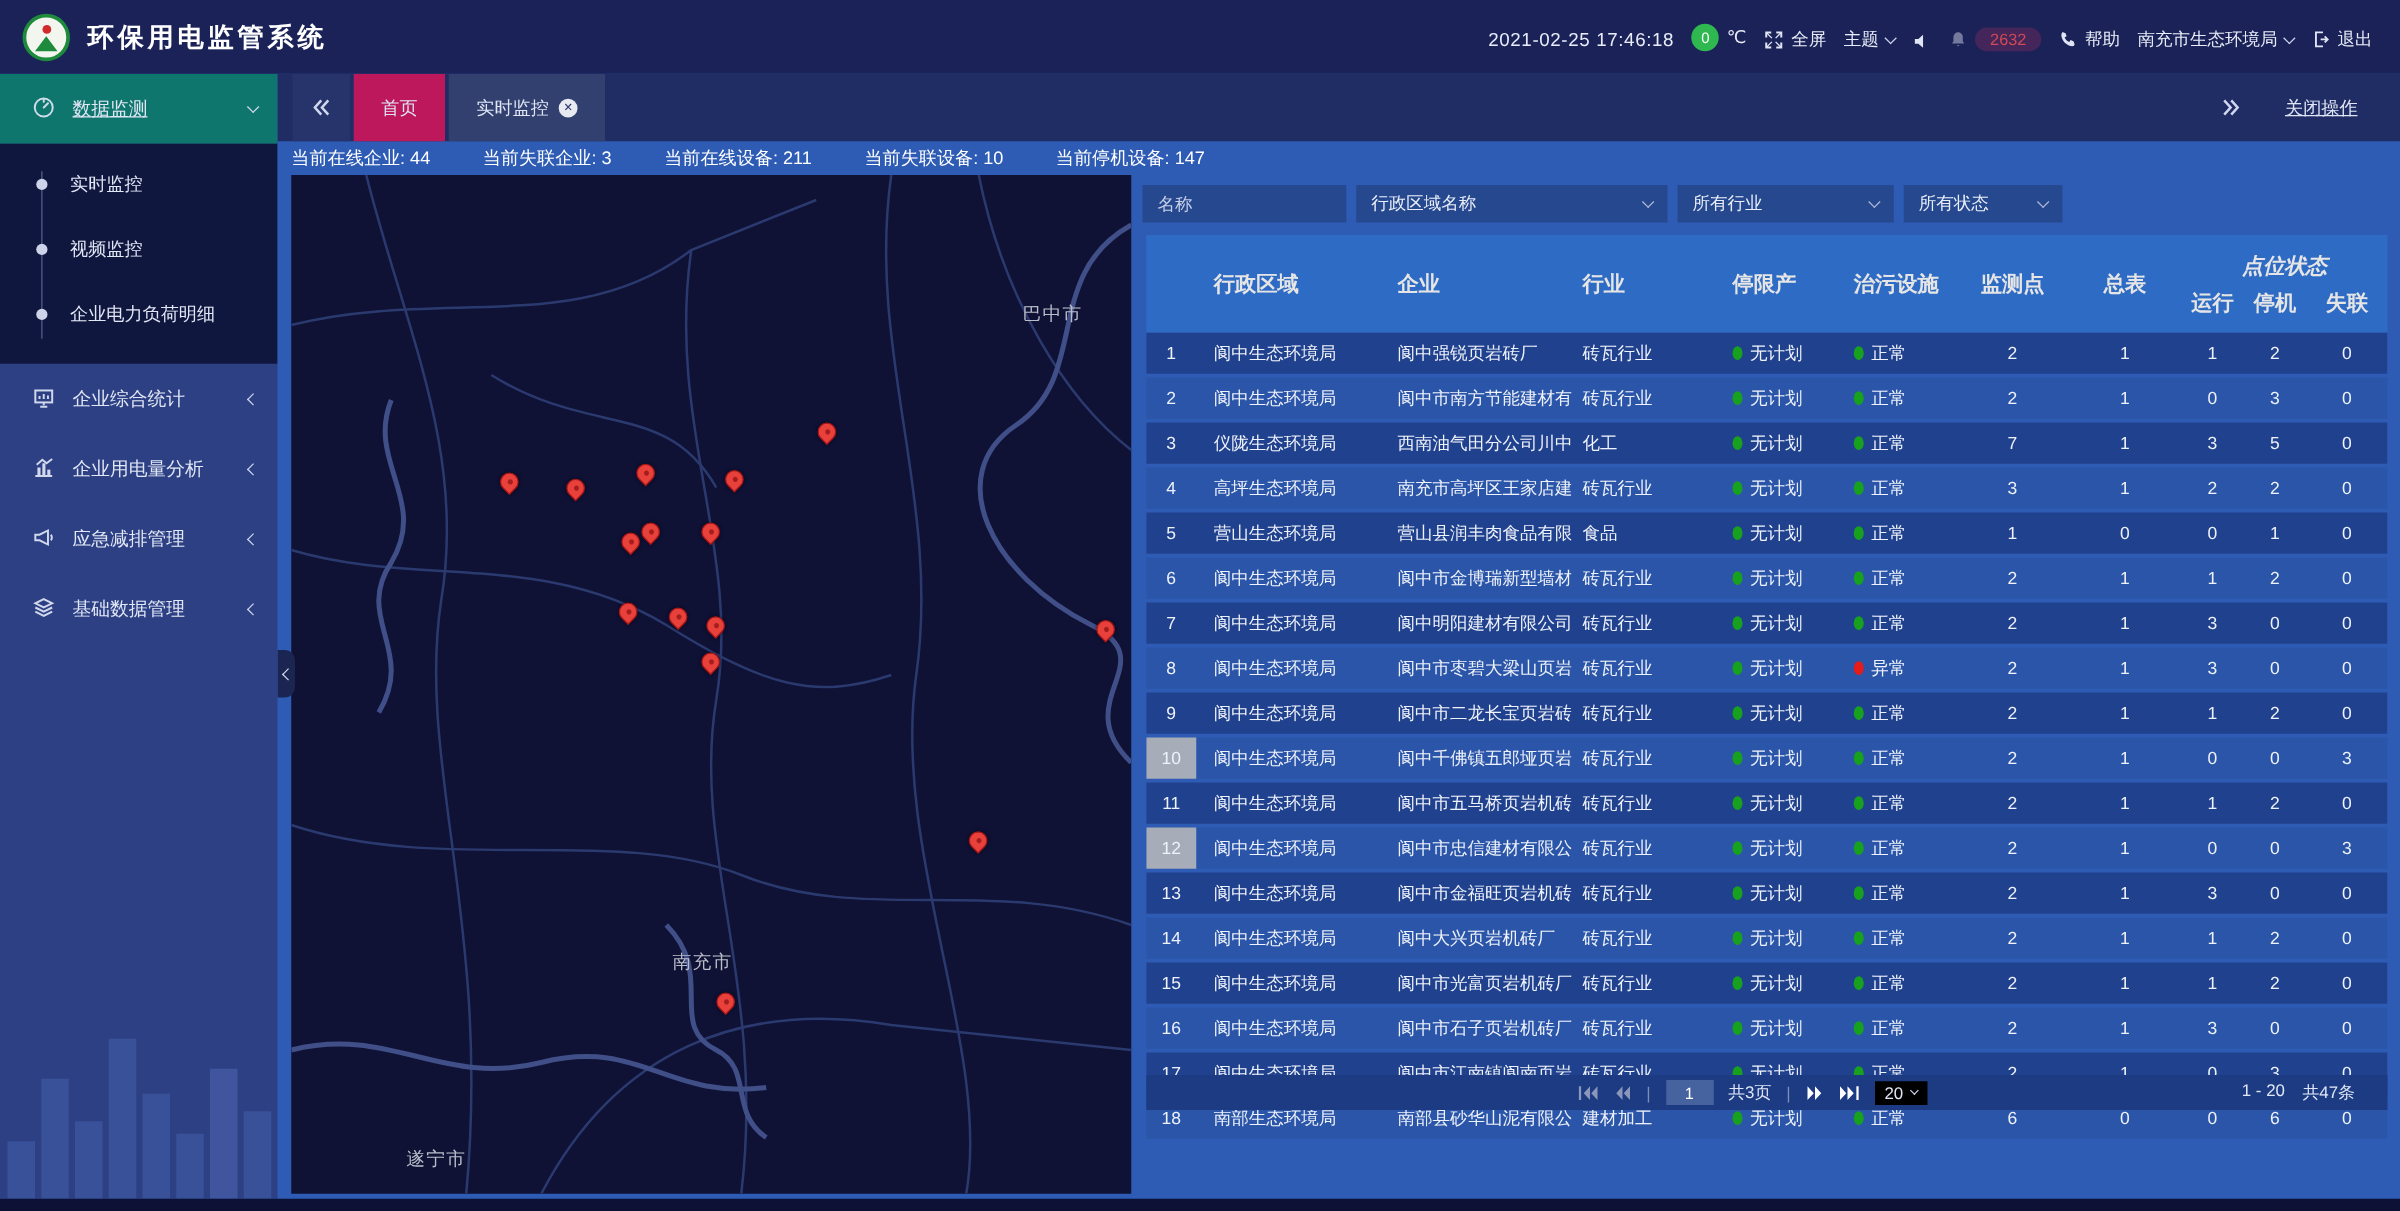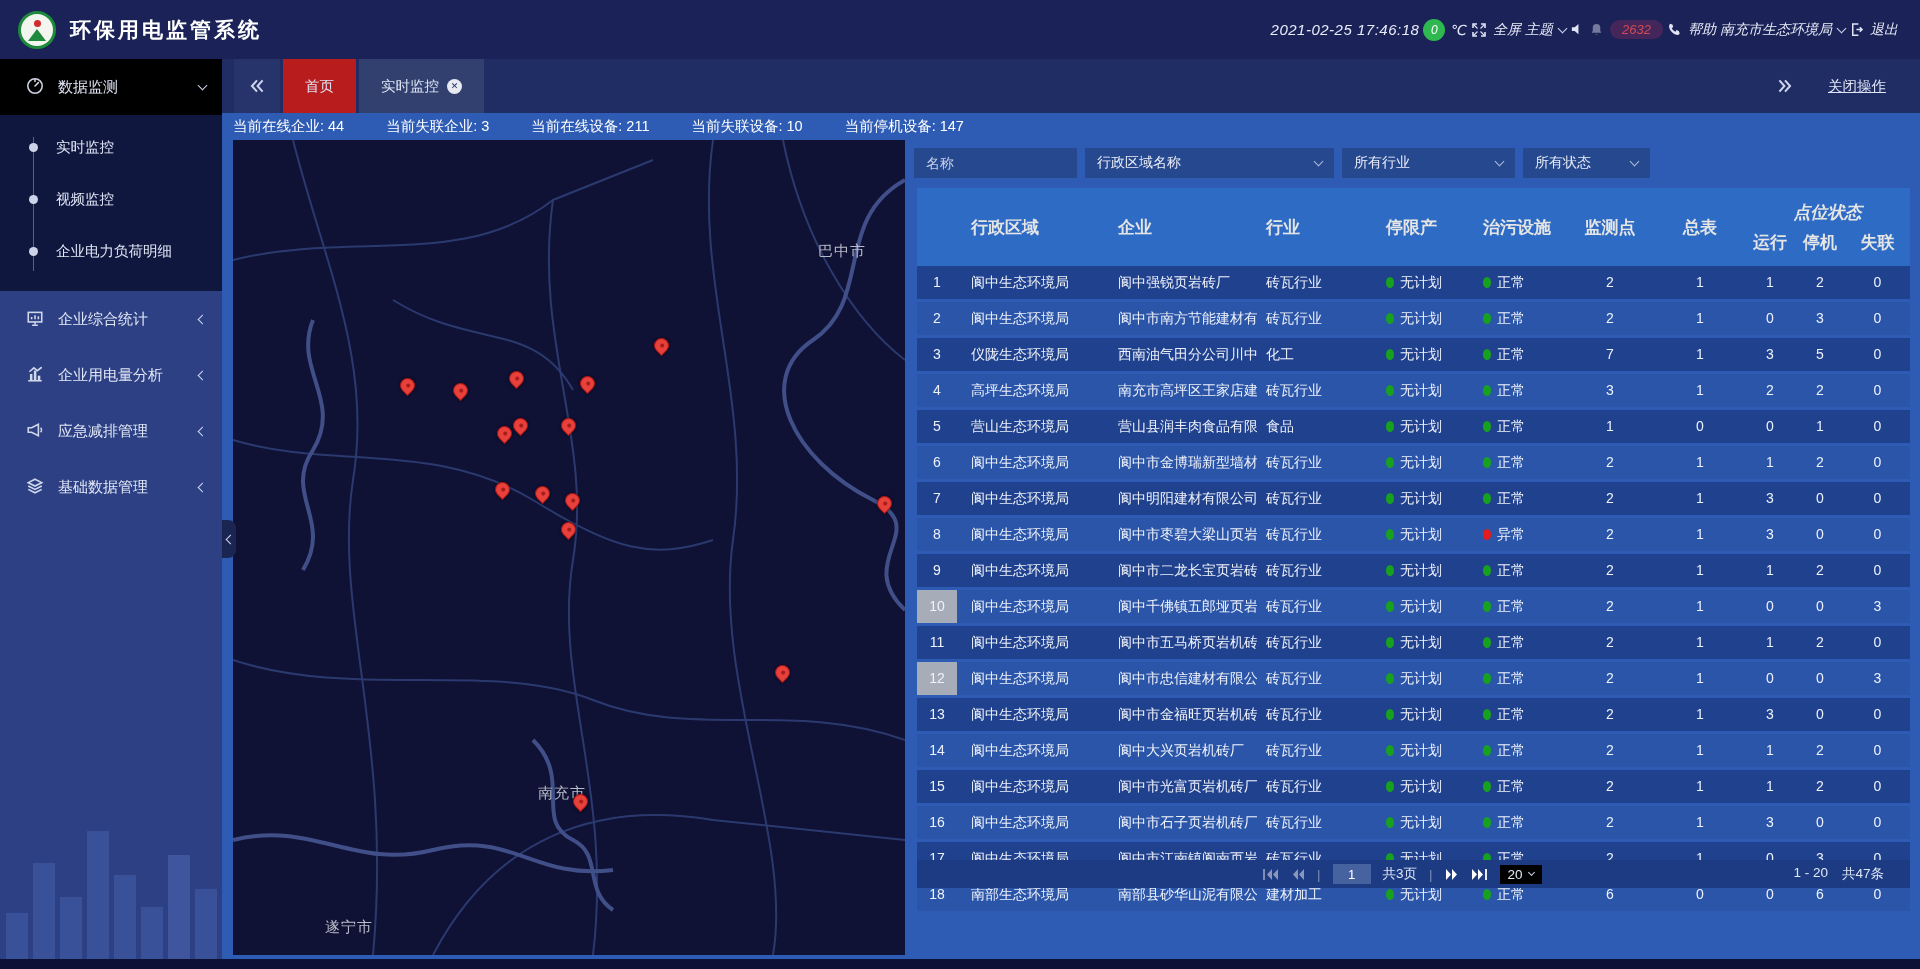--- a/index.html
+++ b/index.html
@@ -14,48 +14,48 @@
   svg{display:block}
   
   #app-header{position:absolute;left:0;top:0;width:1920px;height:59px;background:var(--header-bg);
     display:flex;align-items:center;color:#e8ecf8;z-index:30;}
   .logo{width:38px;height:38px;border-radius:50%;background:#f2f6ef;border:3px solid #1d8a3c;
     margin-left:18px;position:relative;overflow:hidden;flex:0 0 auto;}
   .logo:before{content:"";position:absolute;left:7px;bottom:5px;border-left:9px solid transparent;
     border-right:9px solid transparent;border-bottom:12px solid #1d8a3c;}
   .logo:after{content:"";position:absolute;left:13px;top:6px;width:7px;height:7px;border-radius:50%;background:#d02c2c;}
   .app-title{font-size:21px;font-weight:bold;letter-spacing:3px;margin-left:14px;color:#fff;}
-  .hdr-right{margin-left:auto;display:flex;align-items:center;gap:4px;margin-right:22px;font-size:14px;font-style:italic;}
+  .hdr-right{margin-left:auto;display:flex;align-items:flex-end;gap:14px;margin-right:22px;font-size:14px;}
   .hdr-item{display:flex;align-items:center;gap:6px;white-space:nowrap;}
   .datetime{font-size:15px;letter-spacing:.5px;}
   .temp-badge{width:22px;height:22px;border-radius:50%;background:var(--temp-badge);color:#fff;
     font-size:12px;display:flex;align-items:center;justify-content:center;}
   .notif-pill{background:#45265a;color:var(--notif-text);border-radius:10px;padding:2px 12px;font-size:13px;}
   .bell-dim{opacity:.45}
   .chev{width:7px;height:7px;border-right:1.7px solid #cfd6ee;border-bottom:1.7px solid #cfd6ee;display:inline-block;}
   .chev.down{transform:rotate(45deg);margin-top:-3px;}
   .chev.left{transform:rotate(135deg);}
   
   #sidebar{position:absolute;left:0;top:59px;width:222px;height:900px;background:var(--sidebar-bg);
     color:#e2e7f6;z-index:20;overflow:hidden;}
   .side-sec{height:56px;display:flex;align-items:center;padding:0 16px 0 26px;cursor:pointer;font-size:15px;}
-  .side-sec.first{background:#000000;}
+  .side-sec.first{background:#0f766e;text-decoration:underline;}
   .side-sec .s-icon{width:20px;height:20px;margin-right:12px;flex:0 0 auto;opacity:.92;}
   .side-sec .s-label{flex:1;}
   .side-sub{background:var(--sidebar-dark);padding:6px 0 14px 0;position:relative;}
   .side-sub:before{content:"";position:absolute;left:33px;top:22px;bottom:20px;width:1px;background:#55608f;}
   .sub-item{height:52px;display:flex;align-items:center;padding-left:26px;font-size:14.5px;cursor:pointer;position:relative;}
   .sub-item .dot{width:9px;height:9px;border-radius:50%;background:#cdd3e9;margin-right:18px;margin-left:3px;z-index:1;}
   .skyline{position:absolute;left:0;bottom:0;width:222px;height:200px;display:flex;align-items:flex-end;gap:5px;padding-left:6px;}
   .skyline div{background:rgba(96,130,210,.25);width:22px;}
   
   #tabbar{position:absolute;left:222px;top:59px;width:1698px;height:54px;background:var(--tabbar-bg);
     display:flex;align-items:stretch;color:#dfe5f5;z-index:10;}
   .tab-scroll{width:46px;display:flex;align-items:center;justify-content:center;background:#27336b;cursor:pointer;margin-left:12px;}
-  .tab{display:flex;align-items:center;justify-content:center;gap:8px;padding:0 22px;font-size:14.5px;cursor:pointer;background:#b91c1c;margin-left:3px;}
+  .tab{display:flex;align-items:center;justify-content:center;gap:8px;padding:0 22px;font-size:14.5px;cursor:pointer;background:#be185d;margin-left:3px;}
   .tab.active{background:#31406f;}
   .tab-close{width:15px;height:15px;border-radius:50%;background:#e8eaf2;color:#27336b;font-size:9px;line-height:15px;text-align:center;font-weight:bold;cursor:pointer;}
   .tab-right{margin-left:auto;display:flex;align-items:center;gap:34px;margin-right:34px;font-size:14.5px;text-decoration:underline;}
   
   #content{position:absolute;left:222px;top:113px;width:1698px;height:846px;background:var(--accent-blue-bg);}
   #stats-row{position:absolute;left:11px;top:0;height:27px;display:flex;align-items:center;gap:42px;color:#fff;font-size:14.5px;white-space:nowrap;}
   
   #map{position:absolute;left:11px;top:27px;width:672px;height:815px;background:var(--map-bg);overflow:hidden;}
   .city-label{position:absolute;color:#b9bdc9;font-size:15px;letter-spacing:1px;}
   .pin{position:absolute;width:15px;height:15px;background:var(--pin-red);border:1px solid #a81616;
@@ -302,21 +302,21 @@
       </g>
       <g fill="none" stroke="var(--map-river)" stroke-width="4">
         <path d="M672 40 C600 80 640 160 580 200 C520 240 560 320 640 360 C700 390 620 420 672 470"></path>
         <path d="M80 180 C60 230 110 260 80 310 C50 355 100 380 70 430"></path>
         <path d="M0 700 C80 680 120 730 200 710 C280 690 300 740 380 730"></path>
         <path d="M300 600 C340 640 300 680 340 700 C370 715 350 750 380 770"></path>
       </g>
     </svg>
     <div id="map-overlay" style="position:absolute;left:0;top:0;width:672px;height:815px;">
         <div class="city-label" style="left: 585px; top: 102px;">巴中市</div>
-        <div class="city-label" style="left: 305px; top: 644px;">南充市</div>
+        <div class="city-label" style="left: 305px; top: 620px;">南充市</div>
         <div class="city-label" style="left: 92px; top: 778px;">遂宁市</div>
         <div class="pin" style="left: 421px; top: 198px;"></div>
         <div class="pin" style="left: 167px; top: 238px;"></div>
         <div class="pin" style="left: 220px; top: 243px;"></div>
         <div class="pin" style="left: 276px; top: 231px;"></div>
         <div class="pin" style="left: 347px; top: 236px;"></div>
         <div class="pin" style="left: 264px; top: 286px;"></div>
         <div class="pin" style="left: 280px; top: 278px;"></div>
         <div class="pin" style="left: 328px; top: 278px;"></div>
         <div class="pin" style="left: 262px; top: 342px;"></div>

